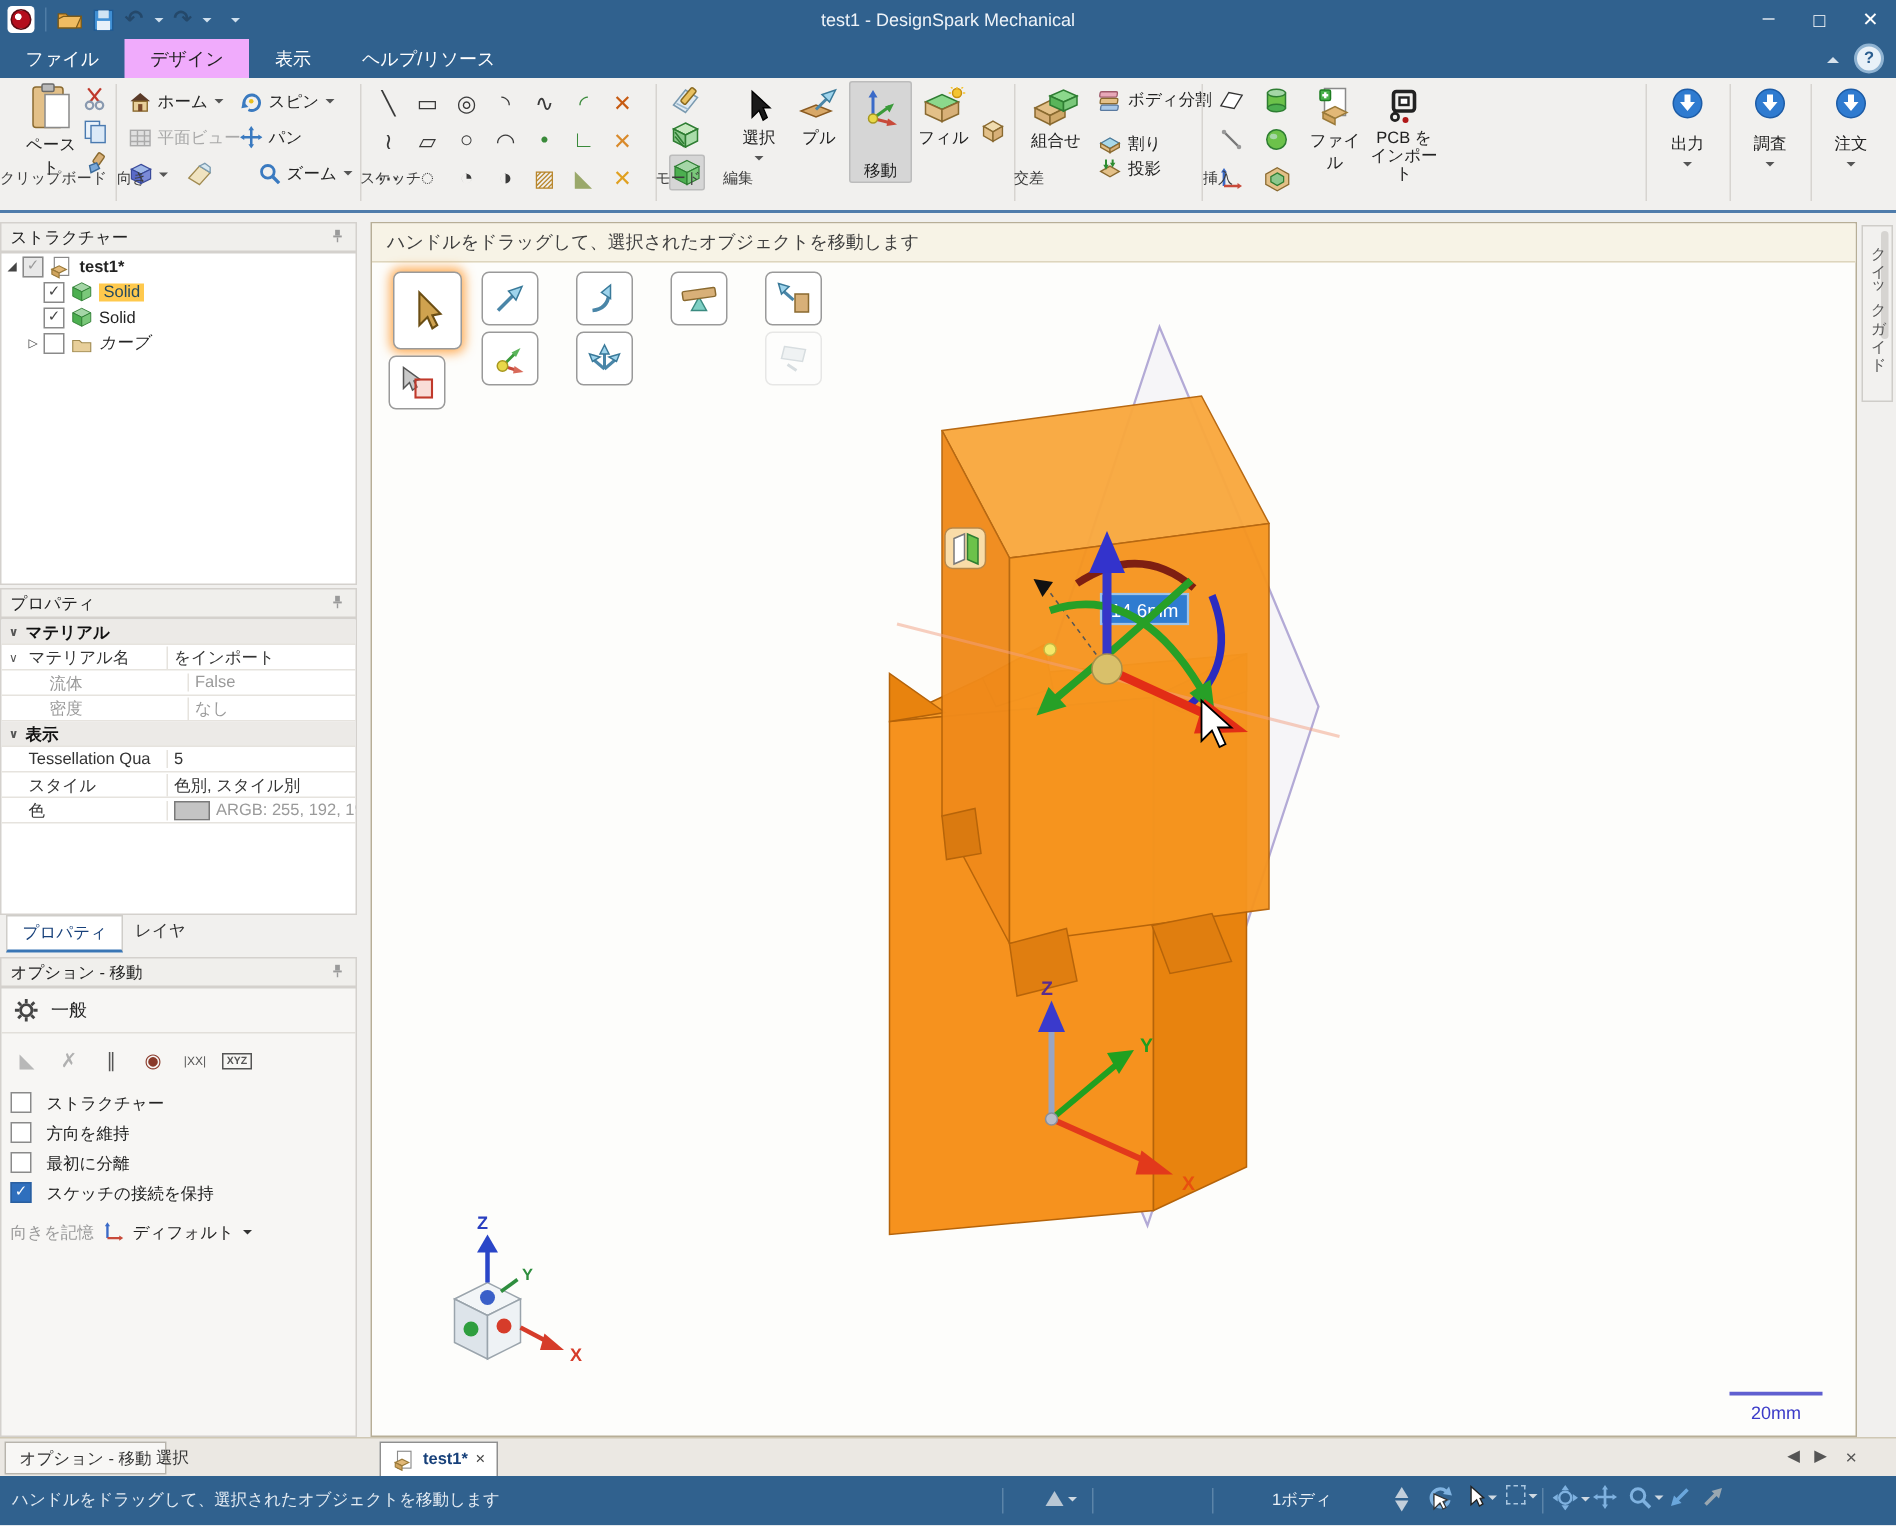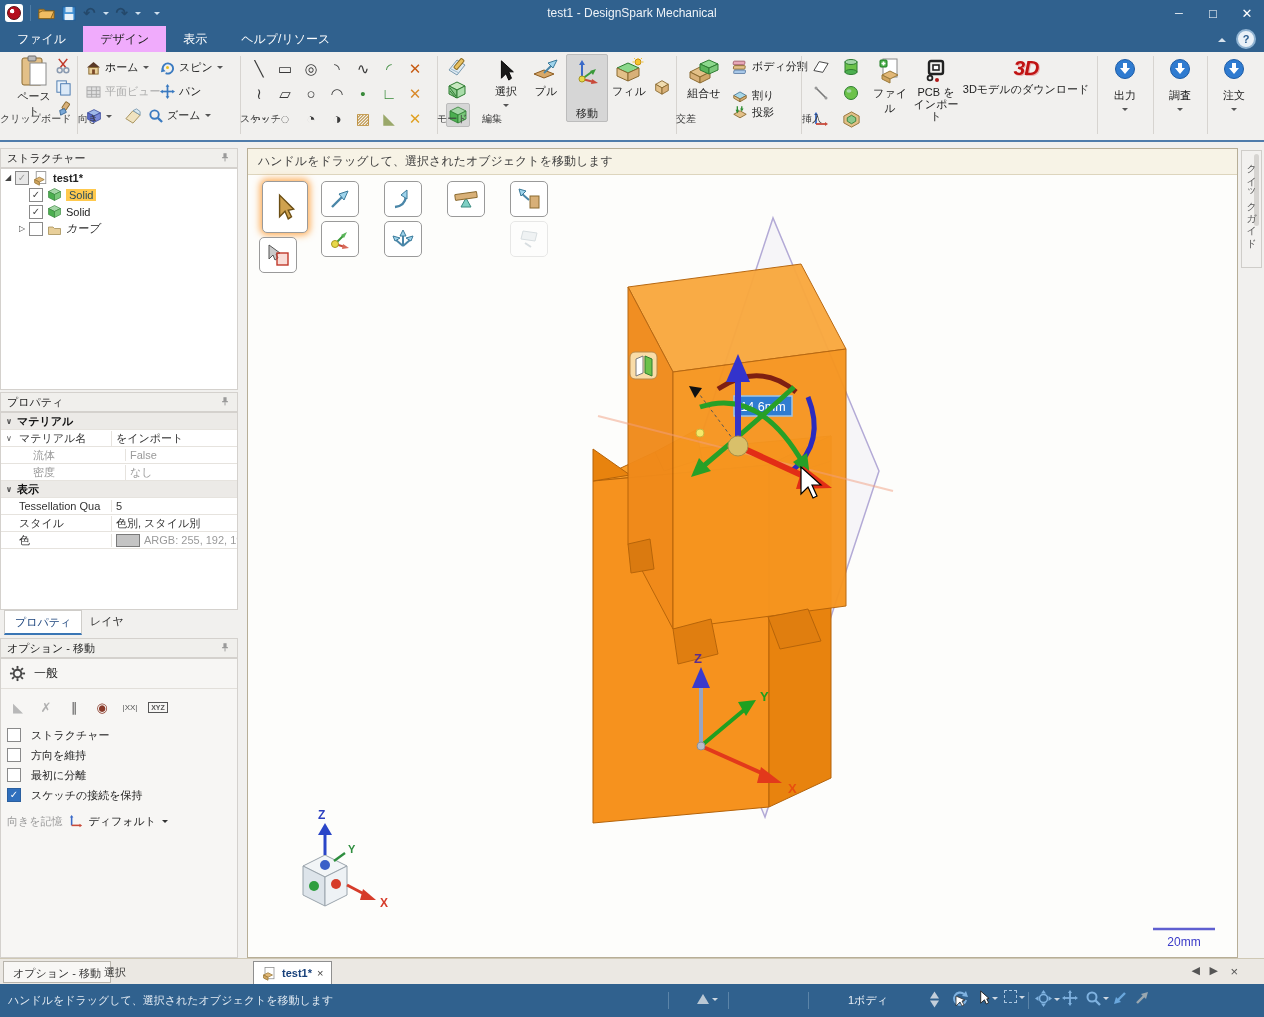--- a/index.html
+++ b/index.html
@@ -251,21 +251,21 @@
       <svg width="15" height="15" viewBox="0 0 16 16">
           <line x1="8" y1="2" x2="8" y2="14" stroke="#3a7ac0" stroke-width="1.8"></line>
           <line x1="2" y1="8" x2="14" y2="8" stroke="#3a7ac0" stroke-width="1.8"></line>
           <polygon points="8,0 6,3 10,3" fill="#3a7ac0"></polygon>
           <polygon points="8,16 6,13 10,13" fill="#3a7ac0"></polygon>
           <polygon points="0,8 3,6 3,10" fill="#3a7ac0"></polygon>
           <polygon points="16,8 13,6 13,10" fill="#3a7ac0"></polygon>
         </svg>
       <span>パン</span>
     </div>
-    <div class="orow" style="left:148px;top:56px">
+    <div class="orow" style="left:172px;top:56px">
       <svg width="15" height="15" viewBox="0 0 16 16">
           <circle cx="7" cy="7" r="4.5" fill="none" stroke="#3a7ac0" stroke-width="2"></circle>
           <line x1="10.5" y1="10.5" x2="15" y2="15" stroke="#3a7ac0" stroke-width="2.4"></line>
         </svg>
       <span>ズーム</span>
         <span class="caret"></span>
     </div>
     <div class="rg-label" style="left:78px;width:160px">向き</div>
     <div class="rdiv" style="left:240px"></div>
 
@@ -464,24 +464,20 @@
     <div class="rbtn-big" style="left:912px;top:6px;width:48px">
       <svg width="26" height="26" viewBox="0 0 26 26">
           <rect x="6" y="3" width="14" height="13" rx="2" fill="none" stroke="#222" stroke-width="2.4"></rect>
           <rect x="10" y="7" width="6" height="5" fill="#fff" stroke="#222" stroke-width="1.6"></rect>
           <circle cx="7" cy="20" r="2.4" fill="none" stroke="#222" stroke-width="1.8"></circle>
           <circle cx="14" cy="22" r="2" fill="#b01818"></circle>
           <line x1="7" y1="16" x2="7" y2="18" stroke="#222" stroke-width="1.8"></line>
         </svg>
       <span style="line-height:1.1">PCB をインポート</span>
     </div>
-    <div class="rbtn-big" style="left:962px;top:4px;width:128px">
-      <span class="logo3d">3D</span>
-      <span>3Dモデルのダウンロード</span>
-    </div>
     <div class="rg-label" style="left:802px;width:294px">挿入</div>
     <div class="rdiv" style="left:1097px"></div>
 
     <div class="rbtn-big" style="left:1098px;top:6px;width:54px">
       <svg width="22" height="22" viewBox="0 0 22 22">
           <use href="#g-download"></use>
         </svg>
       <span style="margin-top:6px">出力</span>
       <span class="caret"></span>
     </div>

